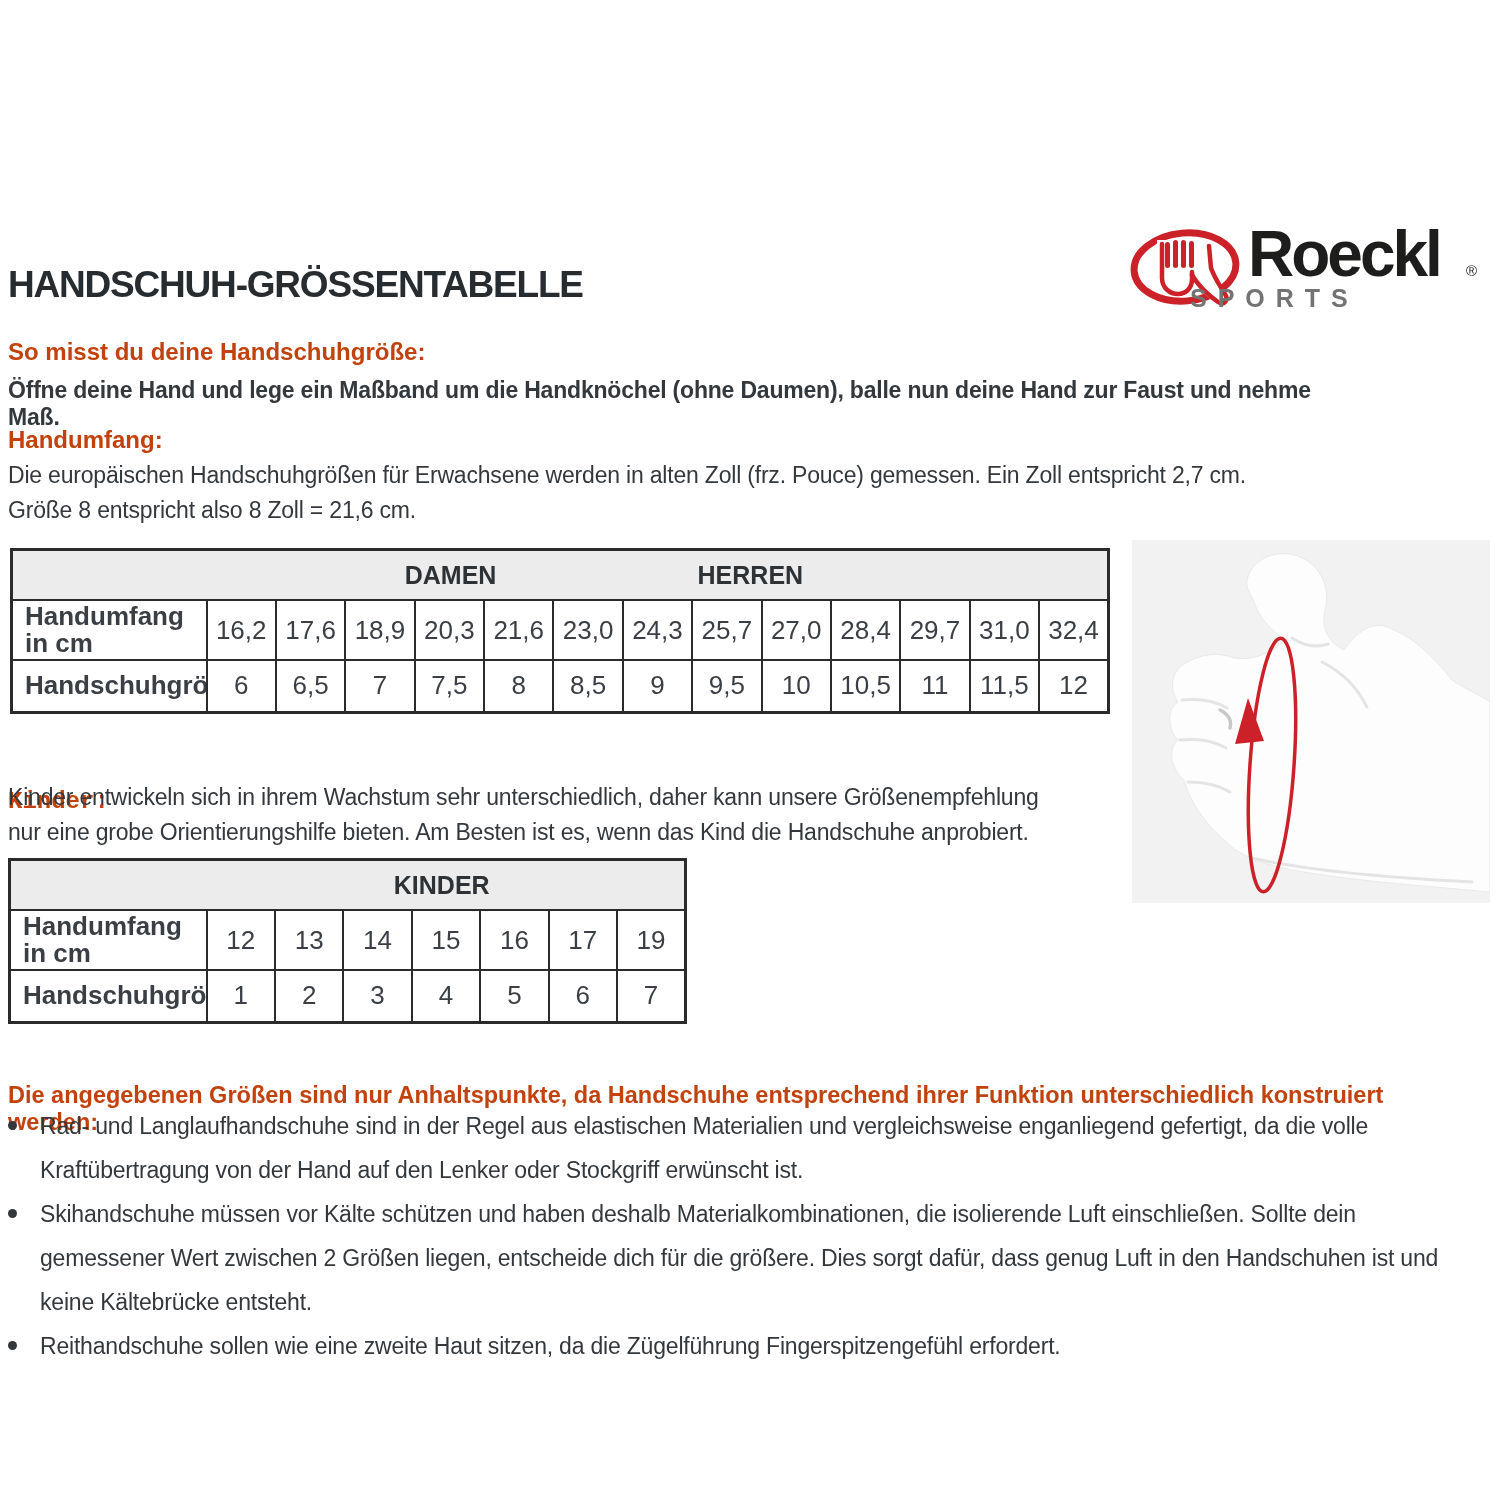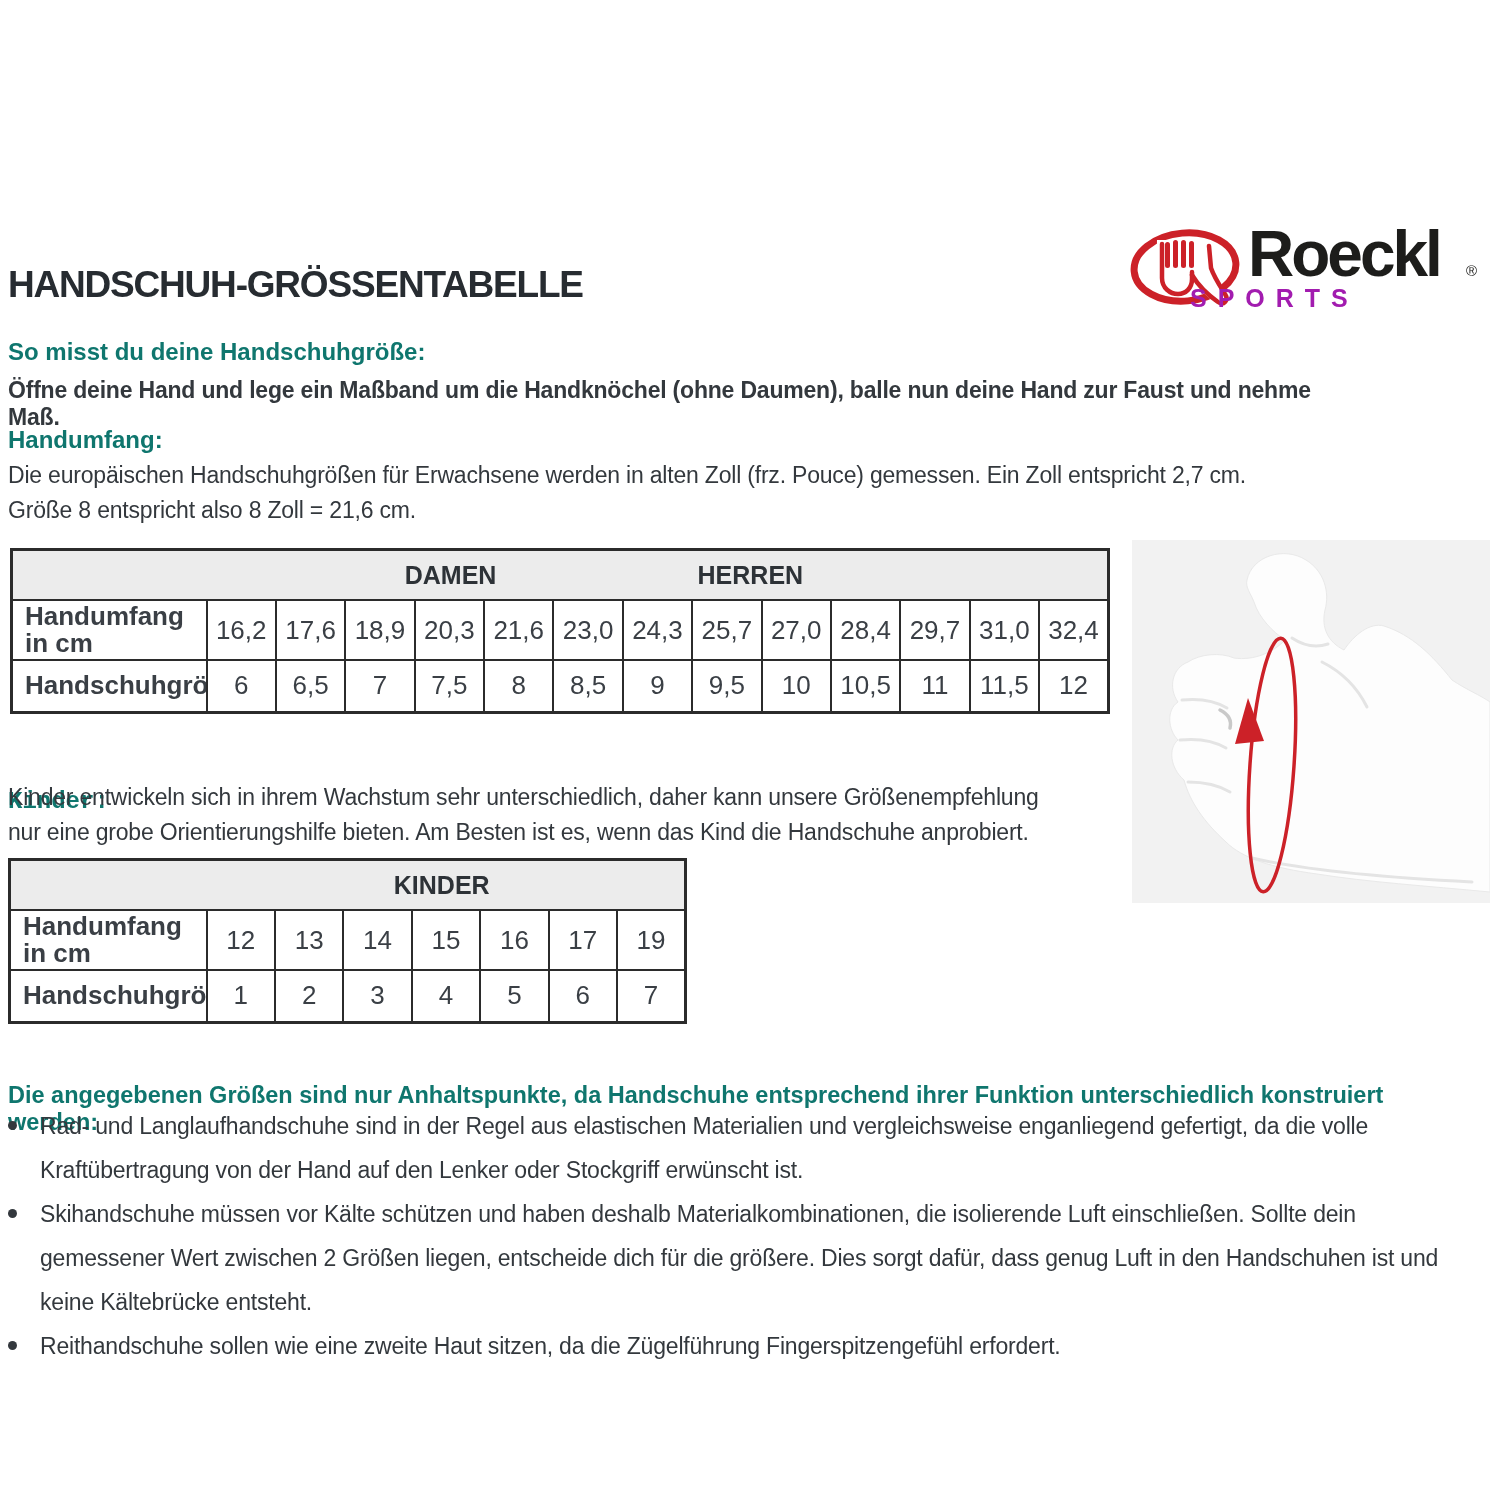--- a/index.html
+++ b/index.html
@@ -2,31 +2,31 @@
 <html lang="de"><head>
 <meta charset="utf-8">
 <style>
   html,body{margin:0;padding:0;background:#fff;}
   .page{position:relative;width:1500px;height:1500px;background:#ffffff;
         font-family:"Liberation Sans",sans-serif;color:#33383d;overflow:hidden;}
 
   
   .title{position:absolute;left:8px;top:264px;font-size:37px;font-weight:bold;
          color:#272c31;letter-spacing:-1.2px;}
-  .h2{position:absolute;left:8px;font-size:24px;font-weight:bold;color:#0f766e;}
+  .h2{position:absolute;left:8px;font-size:24px;font-weight:bold;color:#c2410c;}
   .body-text{position:absolute;left:8px;font-size:23px;color:#33383d;letter-spacing:-0.2px;}
 
   
   .logo{position:absolute;left:1128px;top:220px;width:366px;height:104px;}
   .logo-mark{position:absolute;left:2px;top:8px;width:116px;height:78px;}
   .logo-brand{position:absolute;left:120px;top:2px;font-size:64px;font-weight:bold;
               color:#1d1d1b;letter-spacing:-3px;line-height:64px;}
   .logo-reg{position:absolute;left:338px;top:42px;font-size:15px;color:#1d1d1b;}
   .logo-sub{position:absolute;left:62px;top:64px;font-size:25px;font-weight:bold;
-            color:#a21caf;letter-spacing:11px;}
+            color:#737373;letter-spacing:11px;}
 
   
   table.sizes{border-collapse:collapse;table-layout:fixed;position:absolute;
               background:#fff;border:3px solid #2b2b2b;}
   table.sizes td{border:2px solid #2b2b2b;text-align:center;font-size:26px;color:#3a3f45;
                  padding:0;overflow:hidden;}
   table.sizes tr.group-row td{background:#ececec;height:48px;position:relative;}
   .grp{position:absolute;top:50%;transform:translate(-50%,-50%);font-size:25px;
        font-weight:bold;color:#2d3237;white-space:nowrap;}
   td.lbl{text-align:left !important;padding-left:12px !important;font-weight:bold;

